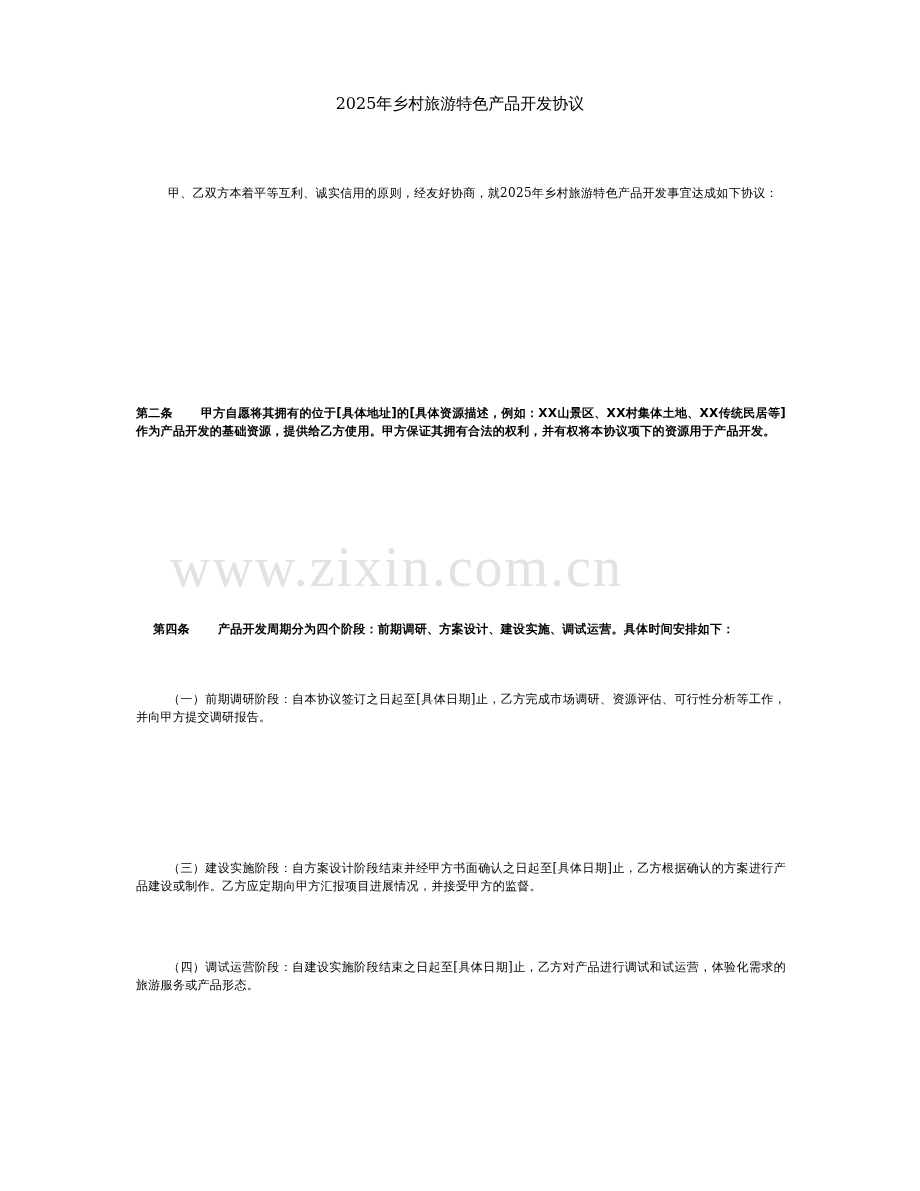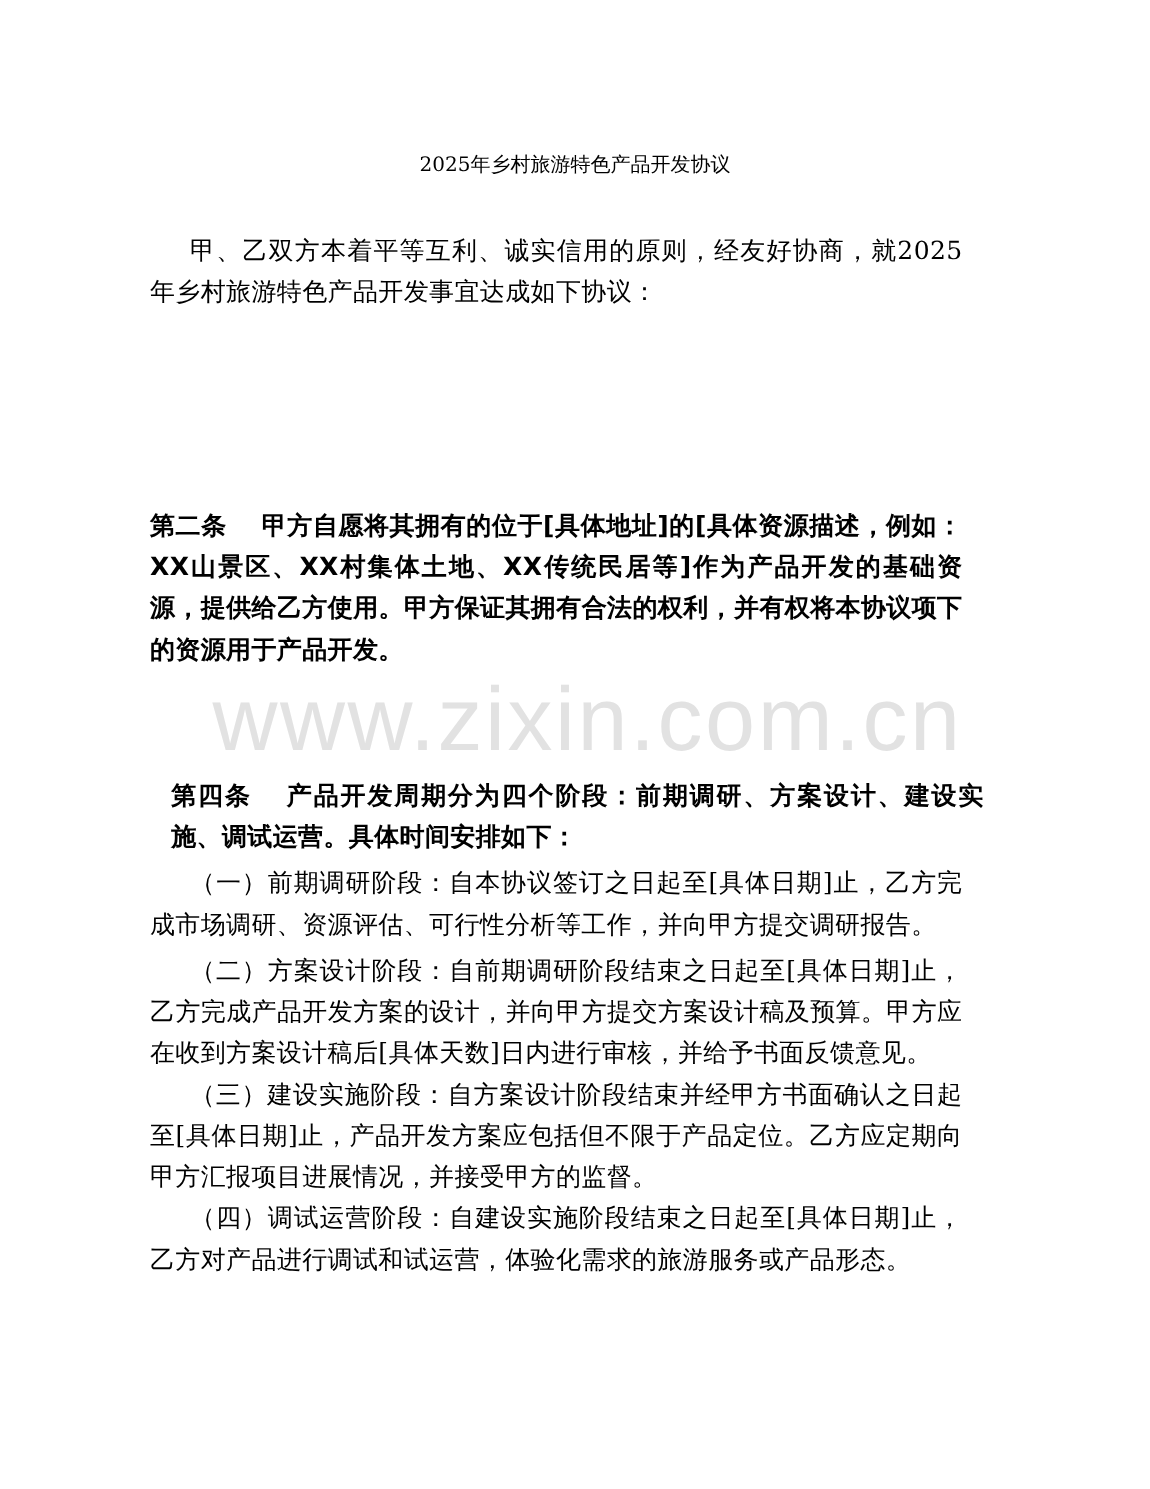--- a/index.html
+++ b/index.html
@@ -1,27 +1,27 @@
 <!DOCTYPE html>
 <html><head>
 <meta charset="utf-8">
 <style>
   html, body { margin:0; padding:0; background:#ffffff; }
   body { width:920px; height:1191px; position:relative; overflow:hidden;
          font-family:"DejaVu Serif","Liberation Serif",serif; color:#000; }
   .page { position:absolute; left:0; top:0; width:920px; height:1191px; }
-  .title { position:absolute; left:0; width:920px; top:120px; text-align:center;
+  .title { position:absolute; left:0; width:920px; top:92px; text-align:center;
            font-size:16px; line-height:24px; }
-  .para { position:absolute; left:120px; width:650px; font-size:20px; line-height:33px;
+  .para { position:absolute; left:136px; width:650px; font-size:12px; line-height:18px;
           letter-spacing:0.3px; text-align:justify; }
   .bold { font-weight:bold; font-family:"DejaVu Sans","Liberation Sans",sans-serif; }
   .indent { text-indent:32px; }
   .label { margin-right:28px; }
-  .wm { position:absolute; left:392px; top:535px; font-family:Liberation Sans, sans-serif;
-        font-size:72px; color:#e2e2e2; letter-spacing:2px; z-index:0; white-space:nowrap;text-align:right; }
+  .wm { position:absolute; left:392px; top:535px; font-family:Liberation Serif, serif;
+        font-size:56px; color:#e2e2e2; letter-spacing:2px; z-index:0; white-space:nowrap;text-align:right; }
   .wm-left { left:206px; }
   .para, .title { z-index:1; }
 </style>
 </head>
 <body>
 
 <div class="page">
   <div class="wm wm-left" style="left:170px;">www.zixin.com.cn</div>
 
   <div class="title">2025年乡村旅游特色产品开发协议</div>
@@ -32,16 +32,15 @@
   <div class="para bold" style="top:404px;">
     <span class="label">第二条</span><span>甲方自愿将其拥有的位于[具体地址]的[具体资源描述，例如：XX山景区、XX村集体土地、XX传统民居等]作为产品开发的基础资源，提供给乙方使用。甲方保证其拥有合法的权利，并有权将本协议项下的资源用于产品开发。</span>
   </div>
 
 
   <div class="para bold" style="top:620px;margin-left:17px;">
     <span class="label">第四条</span><span>产品开发周期分为四个阶段：前期调研、方案设计、建设实施、调试运营。具体时间安排如下：</span>
   </div>
 
   <div class="para indent" style="top:690px;">（一）前期调研阶段：自本协议签订之日起至[具体日期]止，乙方完成市场调研、资源评估、可行性分析等工作，并向甲方提交调研报告。</div>
-  <div class="para indent" style="top:760px;">（二）方案设计阶段：自前期调研阶段结束之日起至[具体日期]止，乙方完成产品开发方案的设计，并向甲方提交方案设计稿及预算。甲方应在收到方案设计稿后[具体天数]日内进行审核，并给予书面反馈意见。</div>
-  <div class="para indent" style="top:859px;">（三）建设实施阶段：自方案设计阶段结束并经甲方书面确认之日起至[具体日期]止，产品开发方案应包括但不限于产品定位。乙方应定期向甲方汇报项目进展情况，并接受甲方的监督。</div>
+  <div class="para indent" style="top:859px;">（三）建设实施阶段：自方案设计阶段结束并经甲方书面确认之日起至[具体日期]止，乙方根据确认的方案进行产品建设或制作。乙方应定期向甲方汇报项目进展情况，并接受甲方的监督。</div>
   <div class="para indent" style="top:958px;">（四）调试运营阶段：自建设实施阶段结束之日起至[具体日期]止，乙方对产品进行调试和试运营，体验化需求的旅游服务或产品形态。</div>
 </div>
 
 </body></html>

